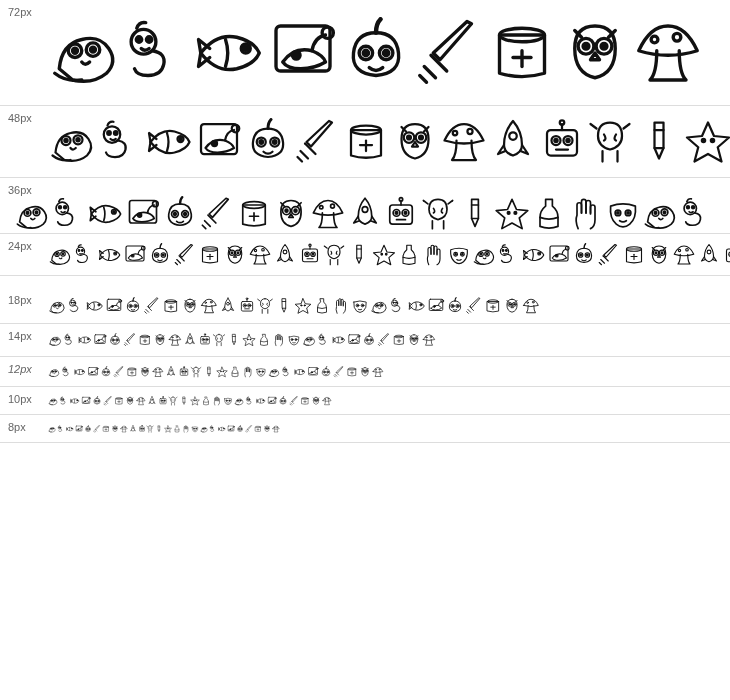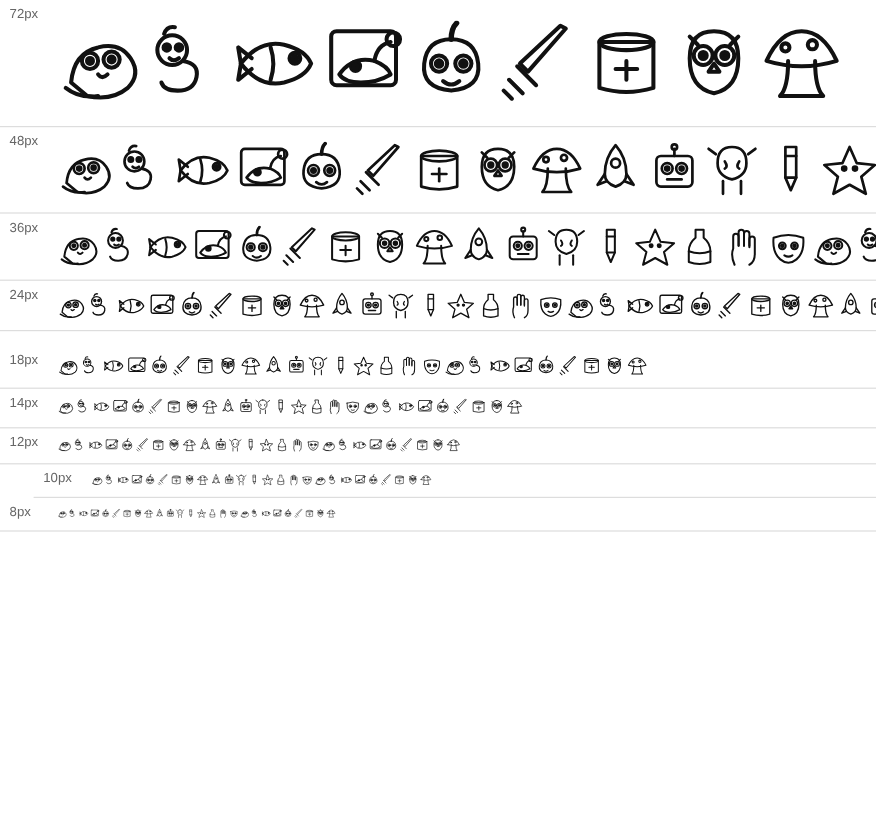--- a/index.html
+++ b/index.html
@@ -274,21 +274,21 @@
    </g>
               </svg></span><span class="g"><svg viewBox="0 0 64 64" width="48" height="48">
                 <g fill="none" stroke="#111111" stroke-width="3" stroke-linejoin="round" stroke-linecap="round">
      <path d="M32 6 l8 18 l20 2 l-15 13 l5 19 l-18-10 l-18 10 l5-19 l-15-13 l20-2z"></path>
      <circle cx="26" cy="30" r="2.2" fill="#111111"></circle>
                   <circle cx="38" cy="30" r="2.2" fill="#111111"></circle>
    </g>
               </svg></span></div>
         </div>
       </div>
-      <div class="size-row" style="height: 56px;">
+      <div class="size-row" style="height: 56px; flex-direction: column;">
         <div class="size-label">36px</div>
         <div class="sample">
           <div class="glyphs"><span class="g"><svg viewBox="0 0 64 64" width="36" height="36">
                 <g fill="none" stroke="#111111" stroke-width="3" stroke-linejoin="round" stroke-linecap="round">
      <path d="M10 46 q2-22 20-26 q16-4 24 8 q8 12 -2 22 q-12 10 -30 6 z"></path>
      <circle cx="24" cy="30" r="6"></circle>
                   <circle cx="40" cy="29" r="6"></circle>
      <circle cx="24" cy="30" r="2.2" fill="#111111"></circle>
                   <circle cx="40" cy="29" r="2.2" fill="#111111"></circle>
      <path d="M30 40 q3 4 7 0"></path>
@@ -1132,21 +1132,21 @@
               </svg></span><span class="g"><svg viewBox="0 0 64 64" width="14" height="14">
                 <g fill="none" stroke="#111111" stroke-width="3" stroke-linejoin="round" stroke-linecap="round">
      <path d="M6 30 q10-22 26-22 q16 0 26 22 q-26 8 -52 0z"></path>
      <path d="M22 30 q0 20 -6 26 h32 q-6-6 -6-26"></path>
      <circle cx="20" cy="20" r="3"></circle>
                   <circle cx="40" cy="18" r="3.4"></circle>
    </g>
               </svg></span></div>
         </div>
       </div>
-      <div class="size-row" style="height: 30px;">
+      <div class="size-row" style="height: 30px; font-style: italic;">
         <div class="size-label">12px</div>
         <div class="sample">
           <div class="glyphs"><span class="g"><svg viewBox="0 0 64 64" width="12" height="12">
                 <g fill="none" stroke="#111111" stroke-width="3" stroke-linejoin="round" stroke-linecap="round">
      <path d="M10 46 q2-22 20-26 q16-4 24 8 q8 12 -2 22 q-12 10 -30 6 z"></path>
      <circle cx="24" cy="30" r="6"></circle>
                   <circle cx="40" cy="29" r="6"></circle>
      <circle cx="24" cy="30" r="2.2" fill="#111111"></circle>
                   <circle cx="40" cy="29" r="2.2" fill="#111111"></circle>
      <path d="M30 40 q3 4 7 0"></path>
@@ -1357,21 +1357,21 @@
               </svg></span><span class="g"><svg viewBox="0 0 64 64" width="12" height="12">
                 <g fill="none" stroke="#111111" stroke-width="3" stroke-linejoin="round" stroke-linecap="round">
      <path d="M6 30 q10-22 26-22 q16 0 26 22 q-26 8 -52 0z"></path>
      <path d="M22 30 q0 20 -6 26 h32 q-6-6 -6-26"></path>
      <circle cx="20" cy="20" r="3"></circle>
                   <circle cx="40" cy="18" r="3.4"></circle>
    </g>
               </svg></span></div>
         </div>
       </div>
-      <div class="size-row" style="height: 28px; margin-left: 28px;">
+      <div class="size-row" style="height: 28px;">
         <div class="size-label">10px</div>
         <div class="sample">
           <div class="glyphs"><span class="g"><svg viewBox="0 0 64 64" width="10" height="10">
                 <g fill="none" stroke="#111111" stroke-width="3" stroke-linejoin="round" stroke-linecap="round">
      <path d="M10 46 q2-22 20-26 q16-4 24 8 q8 12 -2 22 q-12 10 -30 6 z"></path>
      <circle cx="24" cy="30" r="6"></circle>
                   <circle cx="40" cy="29" r="6"></circle>
      <circle cx="24" cy="30" r="2.2" fill="#111111"></circle>
                   <circle cx="40" cy="29" r="2.2" fill="#111111"></circle>
      <path d="M30 40 q3 4 7 0"></path>

